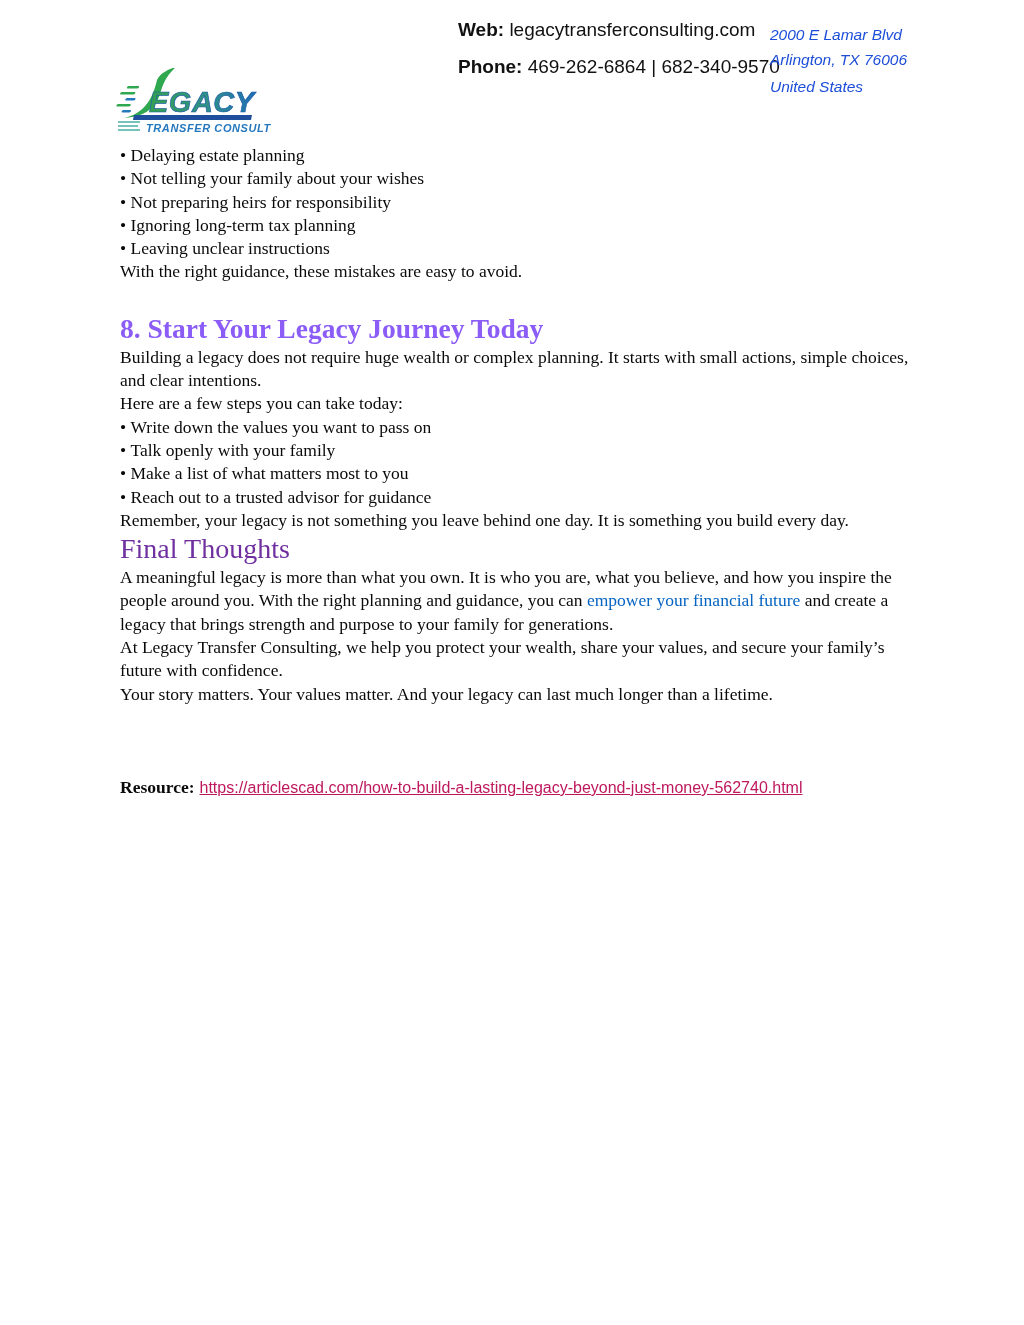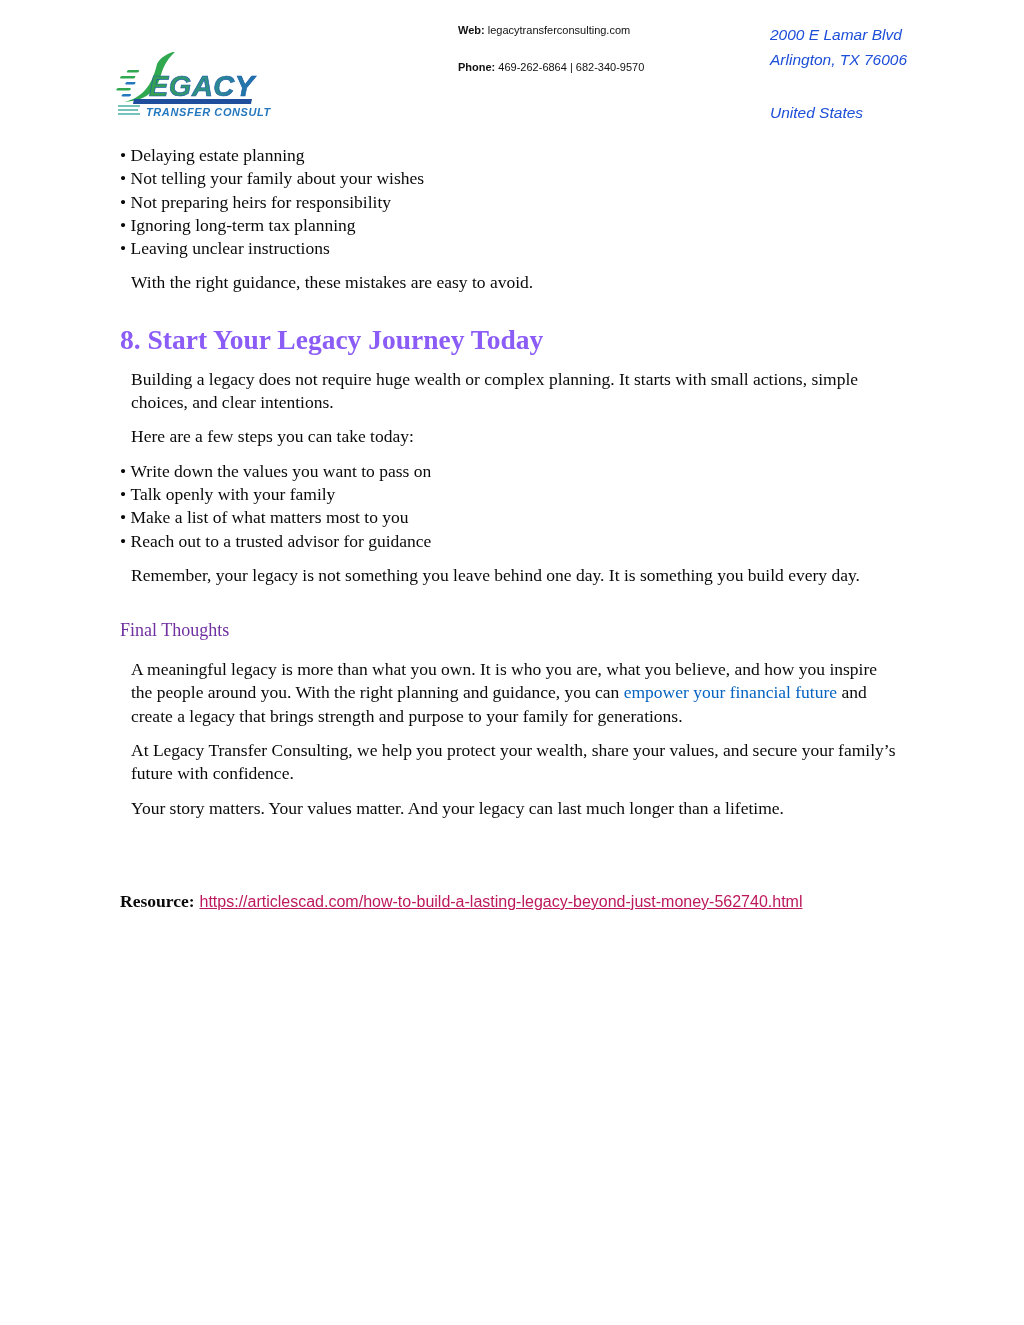--- a/index.html
+++ b/index.html
@@ -7,52 +7,52 @@
   .page {
     position:relative;
     width:1024px; height:1325px;
     background:#ffffff;
     font-family:"Liberation Serif", serif;
     color:#0a0a0a;
     overflow:hidden;
   }
 
   
-  .logo-wrap { position:absolute; left:116px; top:52px; width:155px; height:78px; }
+  .logo-wrap { position:absolute; left:116px; top:68px; width:155px; height:78px; }
   .contact-block {
     position:absolute; left:458px; top:20px; width:330px;
     font-family:"Liberation Sans", sans-serif;
-    font-size:11px; color:#111; line-height:20px;
+    font-size:19px; color:#111; line-height:20px;
   }
   .contact-line { margin-bottom:17px; }
   .contact-line b { font-weight:700; }
   .address-block {
     position:absolute; left:770px; top:22px; width:200px;
     font-family:"Liberation Sans", sans-serif;
     font-size:15.5px; color:#1d4ed8; line-height:25px;font-style:italic;
   }
-  .address-gap { margin-top:28px; }
+  .address-gap { margin-top:2px; }
 
   
   .content {
     position:absolute; left:120px; top:144px; width:790px;
     font-size:17.5px; line-height:23.3px;
   }
   ul.bullets { list-style:none; }
   ul.bullets li::before { content:"\2022\00a0"; }
-  p.body-par { margin:11px; }
+  p.body-par { margin:0; }
   .mt-line { margin-top:23px; }
   h1.sec-heading {
     font-size:27.5px; font-weight:700; line-height:34px;
     margin-top:28px; color:#8b5cf6;
   }
   .after-h { margin-top:22px; }
   h2.final-heading {
-    font-size:18px; font-weight:400; line-height:34px;
-    margin-top:26px; color:#7030A0;
+    font-size:28px; font-weight:400; line-height:34px;
+    color:#7030A0;
   }
   .after-h2 { margin-top:21px; }
   a.doc-link { color:#0563C1; cursor:pointer; }
   .resource-par { margin-top:70px; font-size:17.5px; }
   .resource-par b { font-weight:700; }
   .resource-link {
     font-family:"Liberation Sans", sans-serif;
     font-size:16px; color:#be185d; text-decoration:underline;
     margin-left:5px; cursor:pointer;
   }

